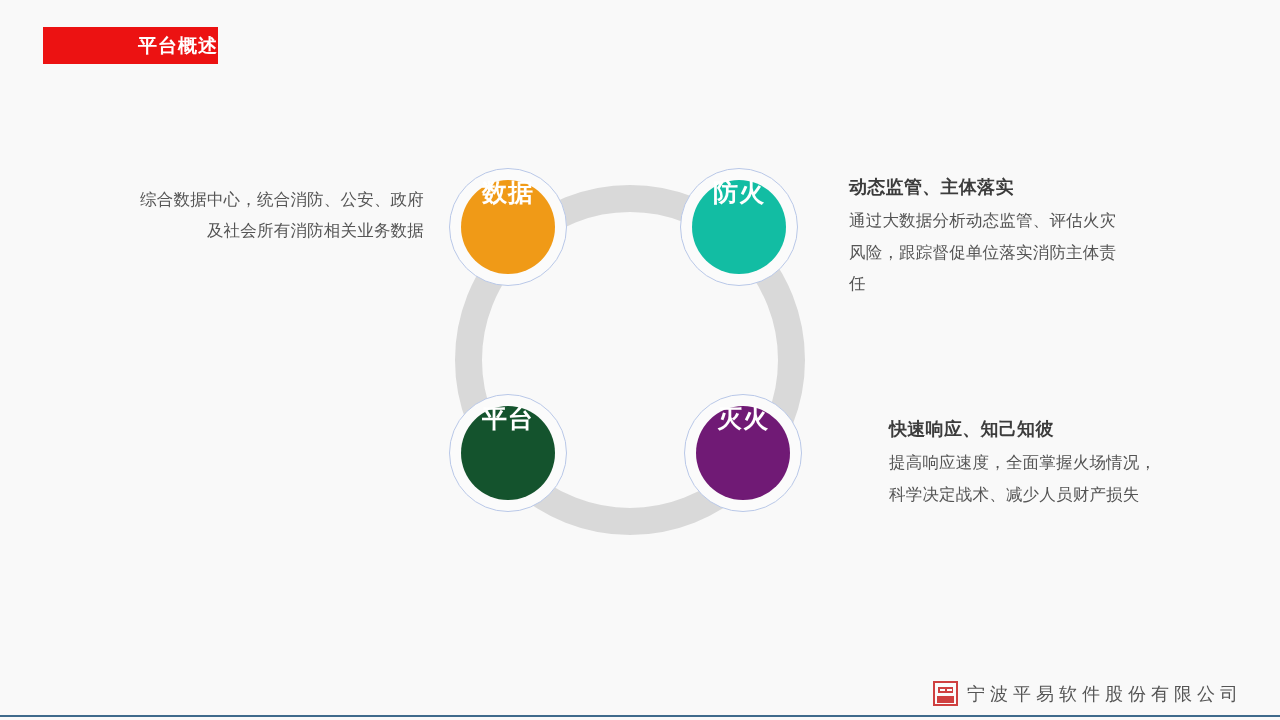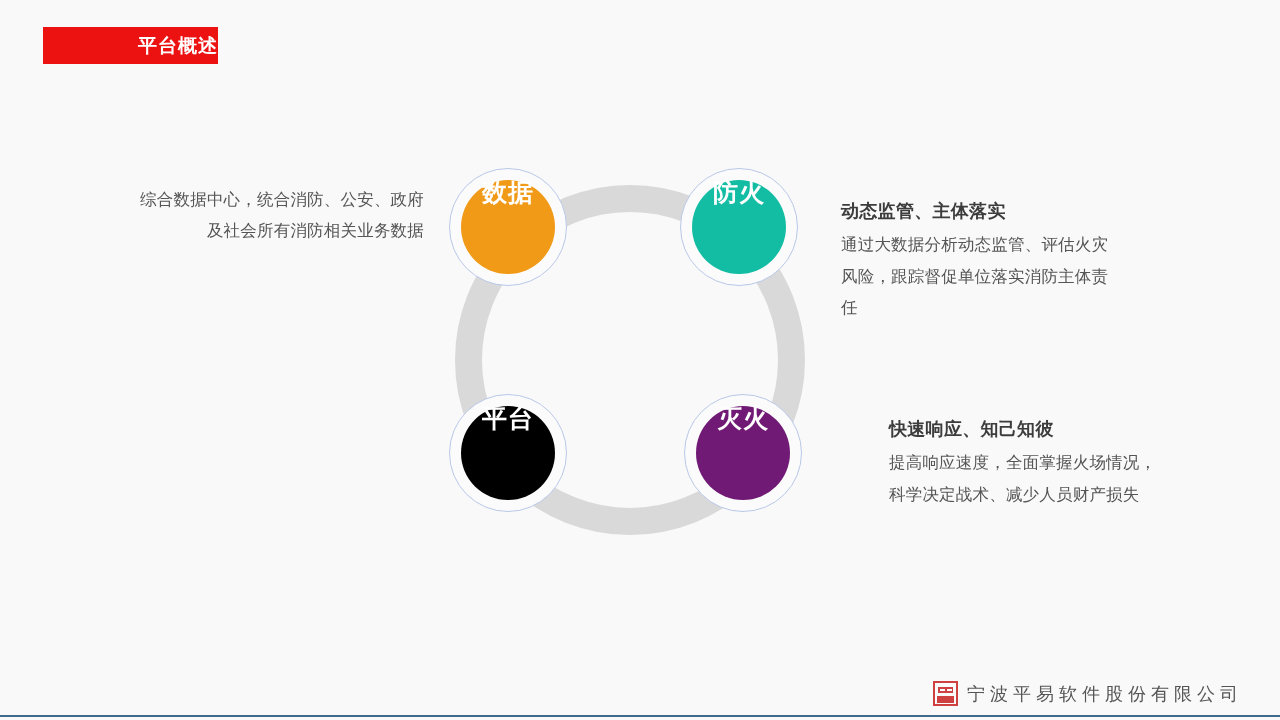--- a/index.html
+++ b/index.html
@@ -107,21 +107,21 @@
     font-size: 16.5px;
     color: #555555;
     line-height: 1.9;
     letter-spacing: 0.2px;
   }
   .block.right { left: 841px; width: 270px; text-align: left; }
   .block.left  { left: 140px; width: 284px; text-align: right; }
   .block.left p { text-align: right; }
 
   .blk-tl { top: 184px; }
-  .blk-tr { top: 200px; }
+  .blk-tr { top: 176px; margin-left: 8px; }
   .blk-bl { top: 418px; }
   .blk-br { top: 418px; margin-left: 48px; }
 
   
   .footer {
     position: absolute;
     right: 37px;
     bottom: 14px;
     display: flex;
     align-items: center;
@@ -179,21 +179,21 @@
     </div>
   </div>
 
   <div class="node n-tr">
     <div class="disc" style="background:#12bda3;">
       <span>防火</span>
     </div>
   </div>
 
   <div class="node n-bl">
-    <div class="disc" style="background:#000000;">
+    <div class="disc" style="background:#14532d;">
       <span>平台</span>
     </div>
   </div>
 
   <div class="node n-br">
     <div class="disc" style="background:#701a75;">
       <span>灭火</span>
     </div>
   </div>
 </div>

